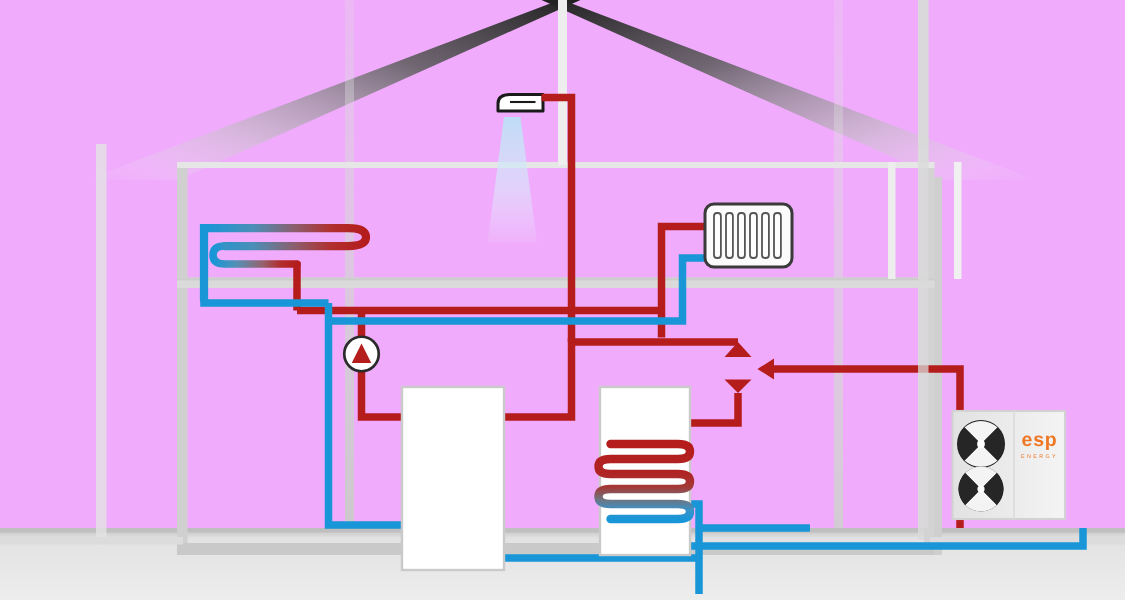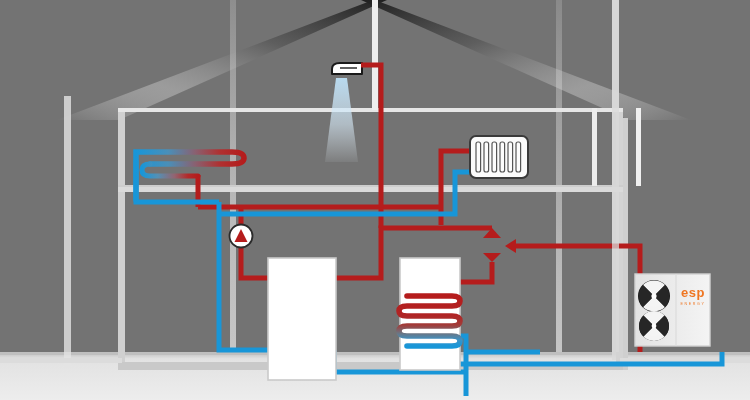--- a/index.html
+++ b/index.html
@@ -1,18 +1,18 @@
 <!DOCTYPE html>
 <html><head>
 <meta charset="utf-8">
 <title>Heat Pump System Diagram</title>
 <style>
   html,body{margin:0;padding:0;background:#ffffff;}
   body{font-family:"Liberation Sans", sans-serif;}
-  #stage{position:relative;width:750px;height:400px;background:#737373;overflow:hidden;}
+  #stage{position:relative;width:750px;height:400px;background:#f0abfc;overflow:hidden;}
   svg{display:block;}
   .lbl{font-family:"Liberation Sans", sans-serif;}
 </style>
 </head>
 <body>
 
 <div id="stage">
   <svg id="scene" width="750" height="400" viewBox="0 0 750 400">
     <defs>
 

